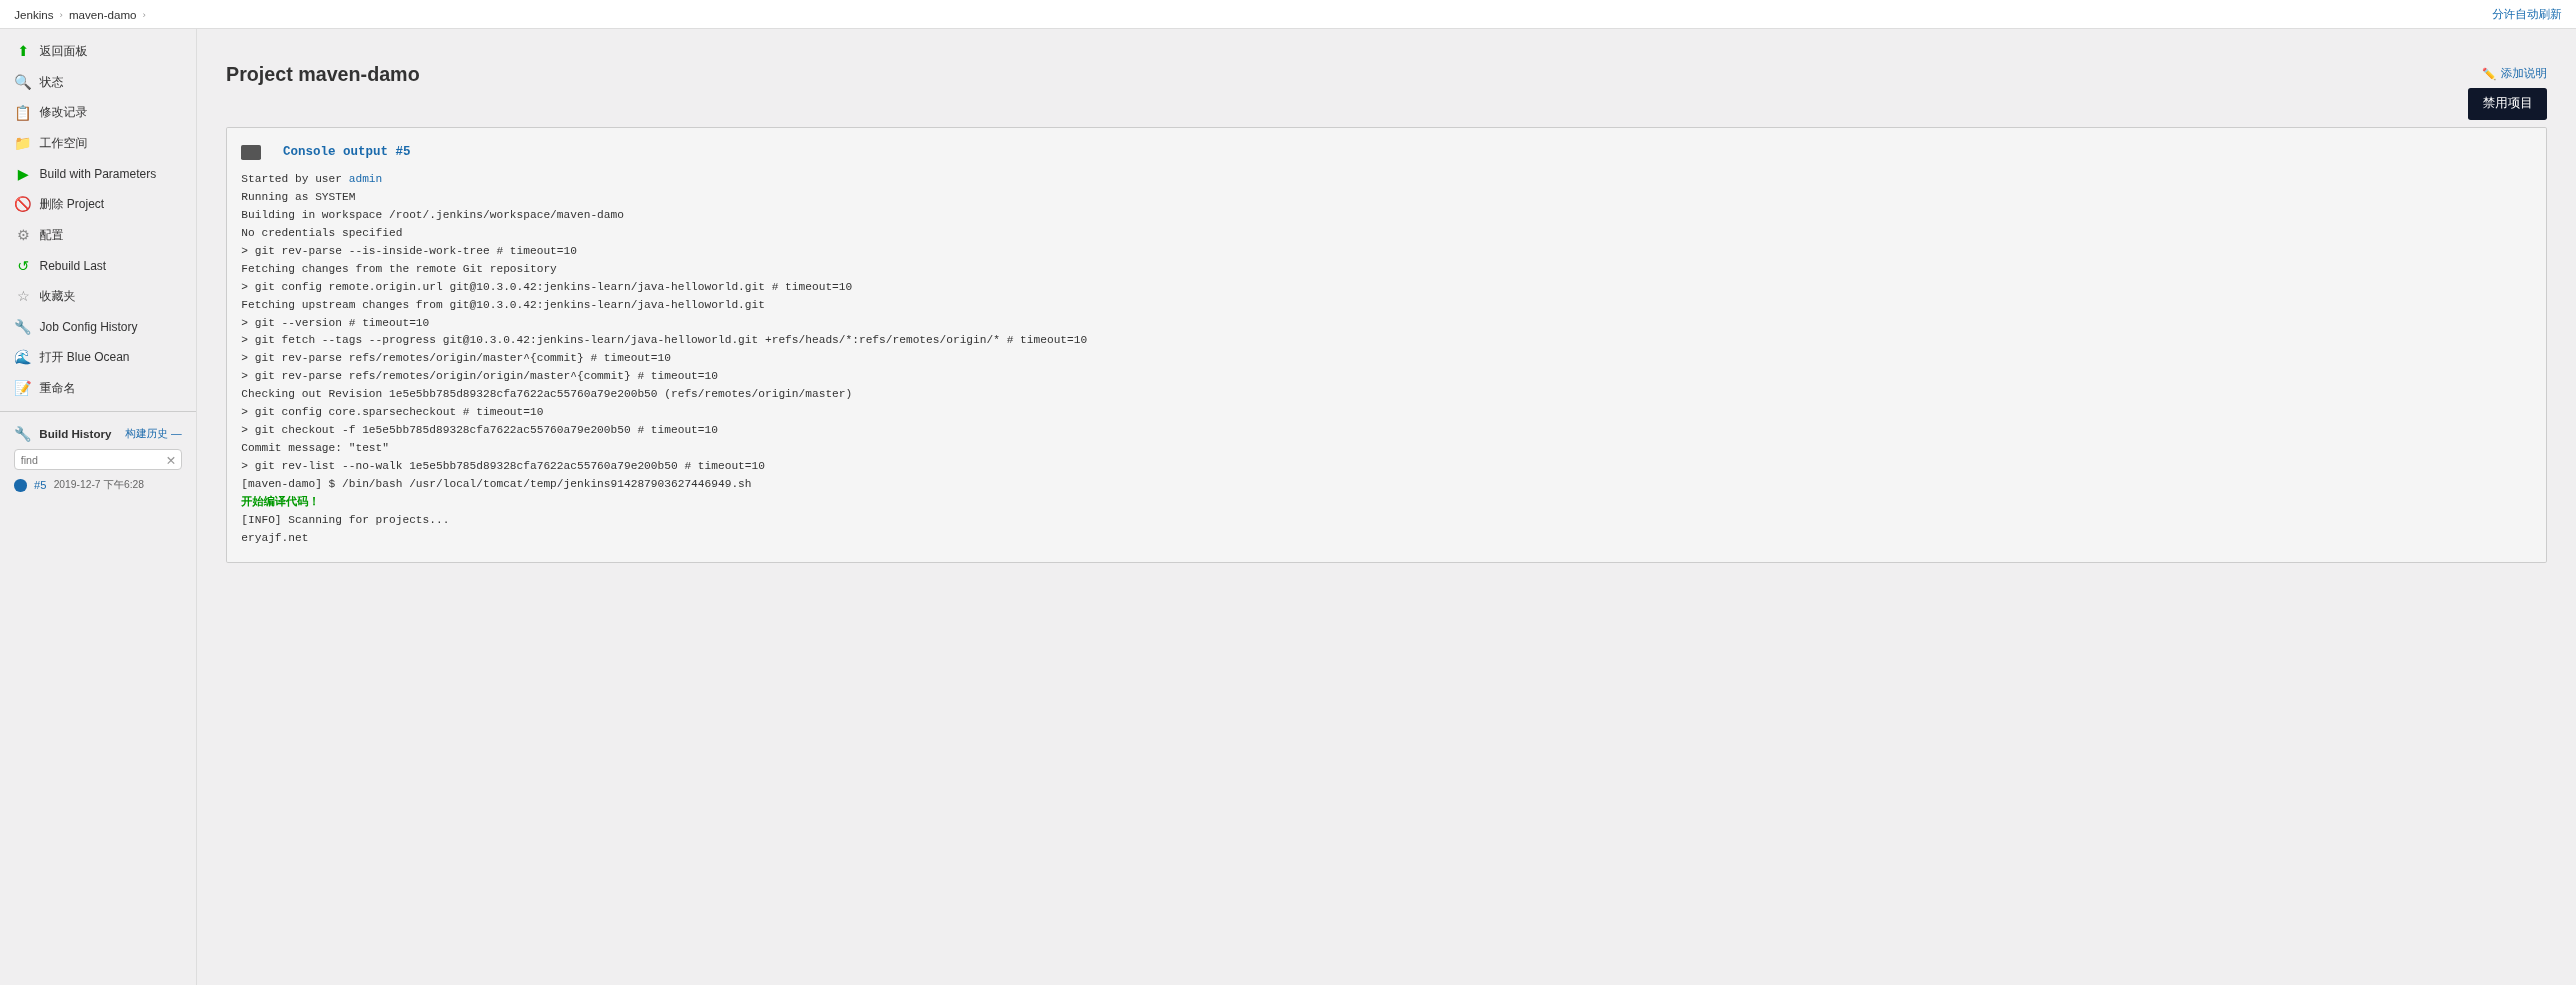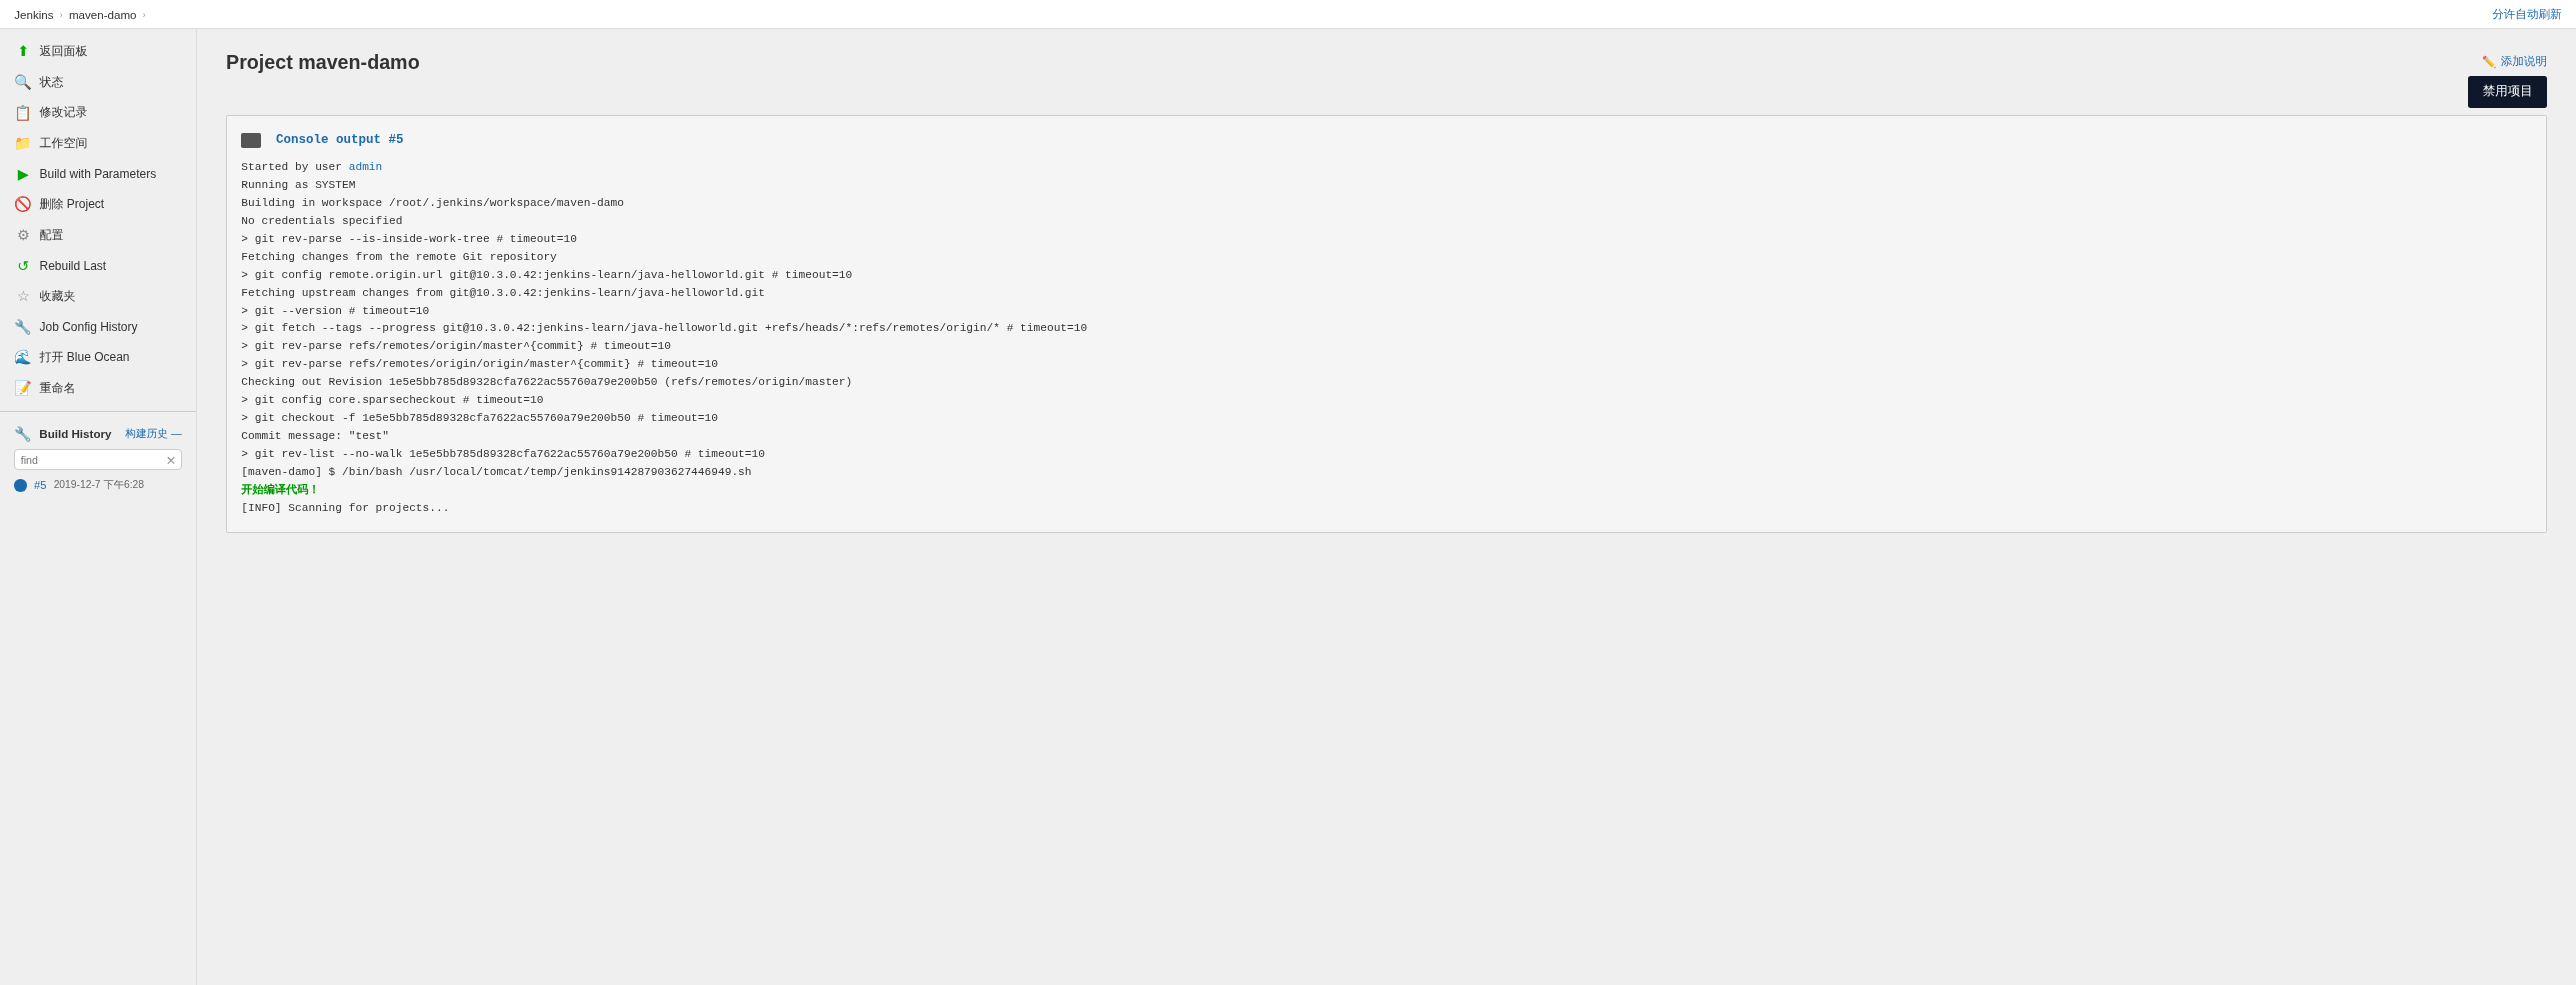--- a/index.html
+++ b/index.html
@@ -118,20 +118,21 @@
     }
     .build-link { color: #1a6aac; text-decoration: none; }
     .build-date { color: #666; font-size: 10.3px; }
 
     
     #content {
       flex: 1;
       padding: 21.5px 29px;
       overflow-y: auto;
       background: #f0eff0;
+      margin-top: 12px;
     }
     #page-title {
       font-size: 19.7px;
       font-weight: bold;
       color: #333;
       margin-bottom: 14.3px;
     }
     .add-desc-link {
       color: #1a6aac;
       font-size: 11.6px;
@@ -160,21 +161,21 @@
       margin-top: 7.2px;
       font-family: 'Courier New', monospace;
       font-size: 11.2px;
       line-height: 1.6;
       position: relative;
     }
     #console-title {
       margin-bottom: 9px;
       display: flex;
       align-items: center;
-      gap: 15px;
+      gap: 22px;
     }
     .console-link {
       color: #1a6aac;
       text-decoration: none;
       font-size: 12.5px;
       font-weight: bold;
     }
     .console-body { color: #333; }
     .console-body .admin-link { color: #1a6aac; text-decoration: none; }
     .console-body .compile-line { color: #009900; font-weight: bold; }
@@ -309,19 +310,20 @@
             <div>  &gt; git rev-parse refs/remotes/origin/origin/master^{commit} # timeout=10</div>
             <div>Checking out Revision 1e5e5bb785d89328cfa7622ac55760a79e200b50 (refs/remotes/origin/master)</div>
             <div>  &gt; git config core.sparsecheckout # timeout=10</div>
             <div>  &gt; git checkout -f 1e5e5bb785d89328cfa7622ac55760a79e200b50 # timeout=10</div>
             <div>Commit message: "test"</div>
             <div>  &gt; git rev-list --no-walk 1e5e5bb785d89328cfa7622ac55760a79e200b50 # timeout=10</div>
             <div>[maven-damo] $ /bin/bash /usr/local/tomcat/temp/jenkins914287903627446949.sh</div>
             <div class="compile-line" style="color: rgb(0, 153, 0); font-weight: bold;">开始编译代码！</div>
             <div>[INFO] Scanning for projects...</div>
           </div>
+        <div class="watermark">eryajf.net</div>
       </div>
 
     </div>
   </div>
 
 </div>
 
 
 </body></html>

